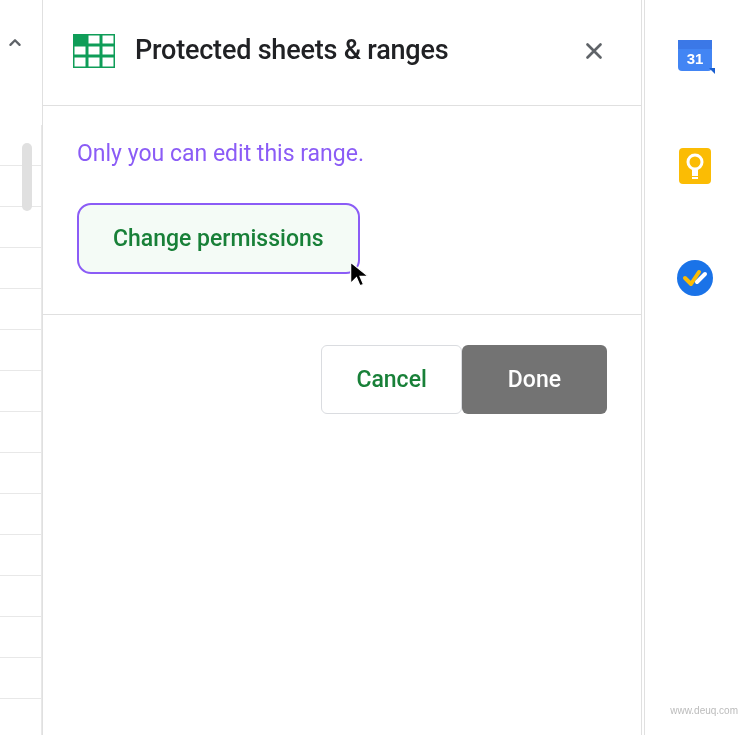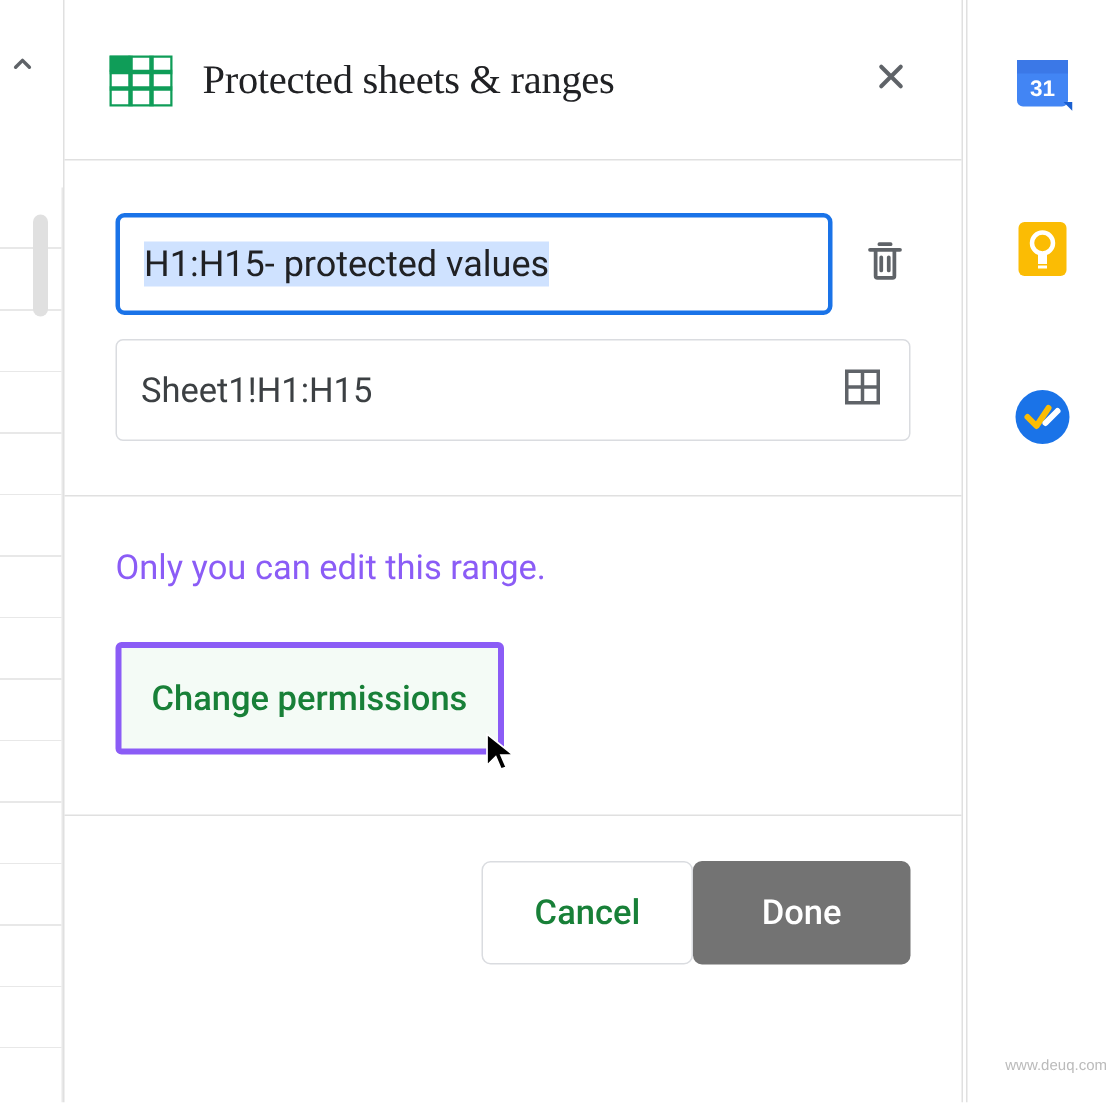--- a/index.html
+++ b/index.html
@@ -52,24 +52,23 @@
       width: 600px;
       height: 735px;
       background: #fff;
       border-left: 1px solid #e0e0e0;
       border-right: 1px solid #e0e0e0;
       display: flex;
       flex-direction: column;
     }
     .panel-header {
       display: flex;
-      align-items: center;
+      align-items: flex-start;
       padding: 34px 30px 33px 30px;
       border-bottom: 1px solid #e0e0e0;
-      font-family: Liberation Serif, serif;
     }
     .sheets-logo {
       width: 42px;
       height: 34px;
       margin-right: 20px;
       flex-shrink: 0;
     }
     .panel-title {
       font-size: 27px;
       font-weight: 500;
@@ -132,24 +131,24 @@
       font-weight: 500;
       color: #3c4043;
     }
     .perm-desc {
       font-size: 23px;
       color: #8b5cf6;
       margin-bottom: 36px;
     }
     .change-perm-btn {
       display: inline-block;
-      border: 4px solid #8b5cf6;
+      border: 2px solid #8b5cf6;
       background: #f4fbf6;
-      border-radius: 4px;
-      padding: 20px 20px;
+      border-radius: 14px;
+      padding: 20px 34px;
       font-size: 23px;
       font-weight: 500;
       color: #188038;
       cursor: pointer;
       position: relative;
     }
     .cursor-arrow {
       position: absolute;
       right: -14px;
       bottom: -16px;
@@ -237,42 +236,20 @@
       <rect x="0" y="0" width="14" height="11" fill="#0f9d58"></rect>
     </svg>
     <div class="panel-title">Protected sheets &amp; ranges</div>
     <div class="close-btn">
       <svg width="26" height="26" viewBox="0 0 24 24">
           <path d="M18 6L6 18M6 6l12 12" stroke="#5f6368" stroke-width="2.5" stroke-linecap="round"></path>
         </svg>
     </div>
   </div>
 
-  <div class="panel-body">
-    <div class="desc-row">
-      <div class="desc-field">
-        <span>H1:H15- protected values</span>
-      </div>
-      <div class="delete-btn">
-        <svg width="30" height="34" viewBox="0 0 24 24">
-          <path d="M4 6h16M9 3h6M7 6v14a1 1 0 001 1h8a1 1 0 001-1V6M10 10v7M14 10v7" stroke="#5f6368" stroke-width="2" fill="none" stroke-linecap="round"></path>
-        </svg>
-      </div>
-    </div>
-    <div class="range-row">
-      <input class="range-input" readonly="" value="Sheet1!H1:H15" style="">
-      <div class="grid-icon-slot">
-        <svg width="28" height="28" viewBox="0 0 24 24">
-          <rect x="3" y="3" width="18" height="18" stroke="#5f6368" stroke-width="2" fill="none"></rect>
-          <line x1="3" y1="12" x2="21" y2="12" stroke="#5f6368" stroke-width="2"></line>
-          <line x1="12" y1="3" x2="12" y2="21" stroke="#5f6368" stroke-width="2"></line>
-        </svg>
-      </div>
-    </div>
-  </div>
 
   <div class="perm-section">
     <div class="perm-desc">Only you can edit this range.</div>
     <div class="change-perm-btn">
       <span>Change permissions</span>
       <svg class="cursor-arrow" width="24" height="28" viewBox="0 0 20 24">
         <path d="M2 2 L2 20 L7 15 L10 22 L13 21 L10 14 L17 14 Z" fill="#000" stroke="#fff" stroke-width="1"></path>
       </svg>
     </div>
   </div>

